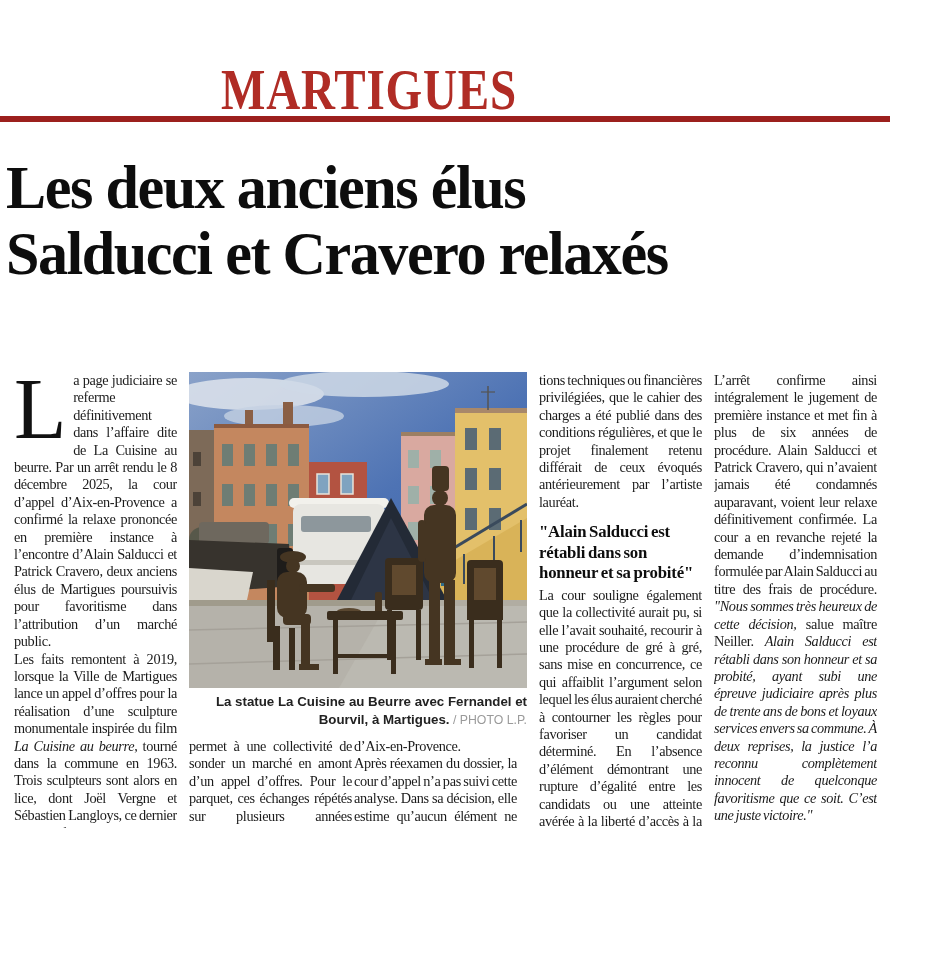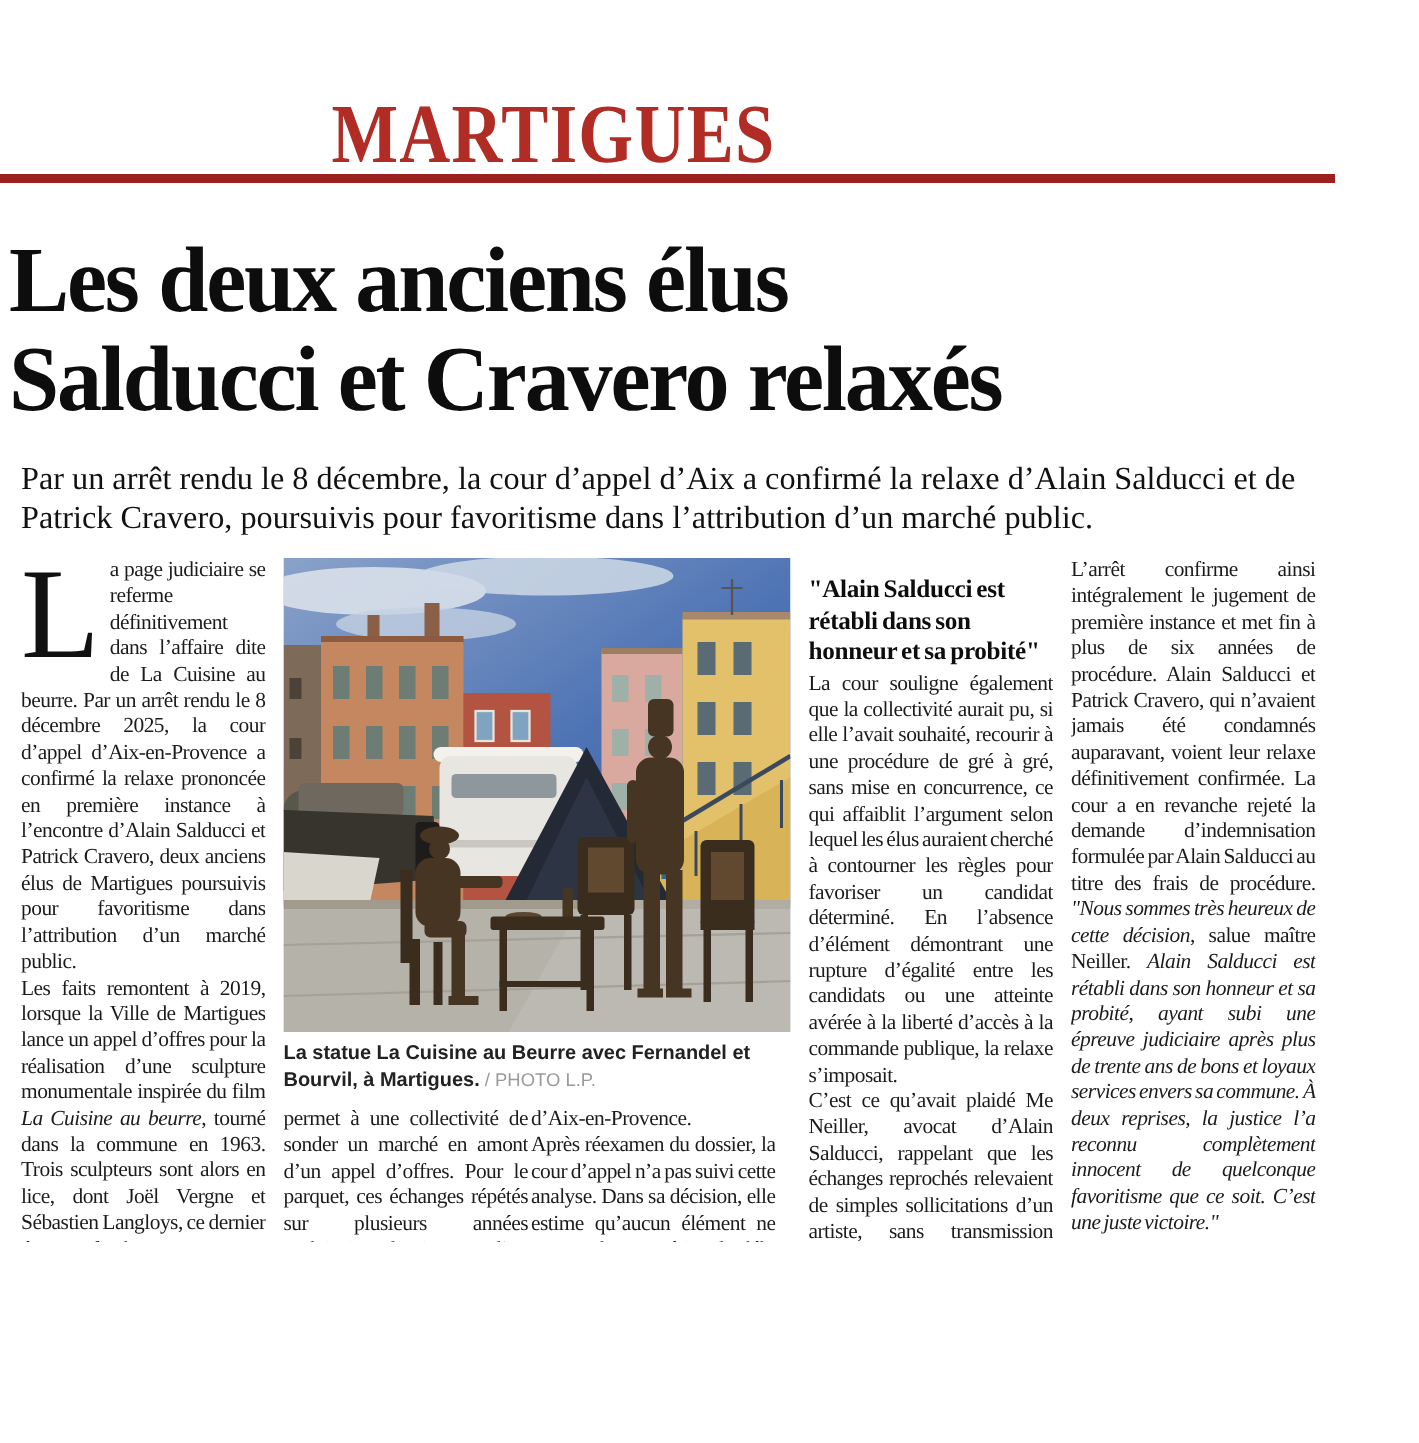--- a/index.html
+++ b/index.html
@@ -27,21 +27,21 @@
   .col{flex:0 0 163px;width:163px;overflow:hidden;}
   .mid{flex:0 0 338px;width:338px;overflow:hidden;}
   .para{margin:0;}
   .it{font-style:italic;}
   .dropcap{float:left;font-size:86px;line-height:70px;padding:2px 7px 0 0;color:#111;}
   .subhead{margin:11px 0 3px;font-size:16.8px;line-height:20.5px;font-weight:700;
         text-align:left;letter-spacing:-0.2px;color:#0d0d0d;}
 
   
   .photo{display:block;width:338px;height:316px;background:#9db3cc;}
-  .caption{font-family:"Liberation Sans",sans-serif;margin:5px 0 9px;text-align:left;
+  .caption{font-family:"Liberation Sans",sans-serif;margin:5px 0 9px;text-align:right;
         font-size:13.3px;line-height:17.5px;letter-spacing:0;word-spacing:0;}
   .cap-b{font-weight:700;color:#222;}
   .cap-credit{color:#9a9a9a;font-size:12.3px;}
   .mid-cols{display:flex;gap:2px;}
   .col-inner{flex:0 0 163px;width:163px;overflow:hidden;}
 
   
   .footer-label{position:absolute;left:14px;top:923px;font-family:"Liberation Sans",sans-serif;
         font-weight:700;font-size:20.5px;color:#c3372e;letter-spacing:-0.3px;
         transform:scaleX(0.95);transform-origin:left top;}
@@ -58,21 +58,20 @@
 
 <div class="page">
 
   <div class="masthead-title">MARTIGUES</div>
   <div class="masthead-rule"></div>
 
   <h1 class="headline">
     <span class="hl-line">Les deux anciens élus</span>
     <span class="hl-line">Salducci et Cravero relaxés</span>
   </h1>
-  <p class="standfirst">Par un arrêt rendu le 8 décembre, la cour d’appel d’Aix a confirmé la relaxe d’Alain Salducci et de Patrick Cravero, poursuivis pour favoritisme dans l’attribution d’un marché public.</p>
 
   <div class="main">
 
     <div class="col">
         <p class="para"><span class="dropcap">L</span><span>a page judiciaire se referme définitivement dans l’affaire dite de La Cuisine au beurre. Par un arrêt rendu le 8 décembre 2025, la cour d’appel d’Aix-en-Provence a confirmé la relaxe prononcée en première instance à l’encontre d’Alain Salducci et Patrick Cravero, deux anciens élus de Martigues poursuivis pour favoritisme dans l’attribution d’un marché public.</span></p>
         <p class="para"><span>Les faits remontent à 2019, lorsque la Ville de Martigues lance un appel d’offres pour la réalisation d’une sculpture monumentale inspirée du film </span><span class="it">La Cuisine au beurre</span><span>, tourné dans la commune en 1963. Trois sculpteurs sont alors en lice, dont Joël Vergne et Sébastien Langloys, ce dernier étant finalement retenu. Estimant que la concurrence avait été faussée, Joël Vergne saisit le procureur de la République, dénonçant des échanges antérieurs entre l’artiste lauréat et Alain Salducci, alors adjoint au tourisme.</span></p>
       </div>
 
     <div class="mid">
 
@@ -227,20 +226,21 @@
             <p class="para"><span>permet à une collectivité de sonder un marché en amont d’un appel d’offres. Pour le parquet, ces échanges répétés sur plusieurs années traduisaient l’existence d’un lien privilégié susceptible de constituer un avantage injustifié. Le ministère public avait ainsi fait appel de la relaxe prononcée en juin 2023 par le tribunal correctionnel</span></p>
           </div>
         <div class="col-inner">
             <p class="para"><span>d’Aix-en-Provence.</span></p>
             <p class="para"><span>Après réexamen du dossier, la cour d’appel n’a pas suivi cette analyse. Dans sa décision, elle estime qu’aucun élément ne permet de caractériser le délit de favoritisme, ni sur le plan matériel ni sur le plan intentionnel. Les magistrats relèvent notamment que les courriels produits ne contiennent pas d’informa-</span></p>
           </div>
       </div>
     </div>
 
     <div class="col">
+        <p class="para"><span>tions techniques ou financières privilégiées, que le cahier des charges a été publié dans des conditions régulières, et que le projet finalement retenu différait de ceux évoqués antérieurement par l’artiste lauréat.</span></p>
         <h3 class="subhead"><span>"Alain Salducci est rétabli dans son honneur et sa probité"</span></h3>
         <p class="para"><span>La cour souligne également que la collectivité aurait pu, si elle l’avait souhaité, recourir à une procédure de gré à gré, sans mise en concurrence, ce qui affaiblit l’argument selon lequel les élus auraient cherché à contourner les règles pour favoriser un candidat déterminé. En l’absence d’élément démontrant une rupture d’égalité entre les candidats ou une atteinte avérée à la liberté d’accès à la commande publique, la relaxe s’imposait.</span></p>
         <p class="para"><span>C’est ce qu’avait plaidé Me Neiller, avocat d’Alain Salducci, rappelant que les échanges reprochés relevaient de simples sollicitations d’un artiste, sans transmission d’informations privilégiées ni promesse. Il a soutenu que le projet était</span></p>
       </div>
 
     <div class="col">
       <div>
           <p class="para"><span>L’arrêt confirme ainsi intégralement le jugement de première instance et met fin à plus de six années de procédure. Alain Salducci et Patrick Cravero, qui n’avaient jamais été condamnés auparavant, voient leur relaxe définitivement confirmée. La cour a en revanche rejeté la demande d’indemnisation formulée par Alain Salducci au titre des frais de procédure. </span><span class="it">"Nous sommes très heureux de cette décision,</span><span> salue maître Neiller. </span><span class="it">Alain Salducci est rétabli dans son honneur et sa probité, ayant subi une épreuve judiciaire après plus de trente ans de bons et loyaux services envers sa commune. À deux reprises, la justice l’a reconnu complètement innocent de quelconque favoritisme que ce soit. C’est une juste victoire."</span></p>
         </div>
 

